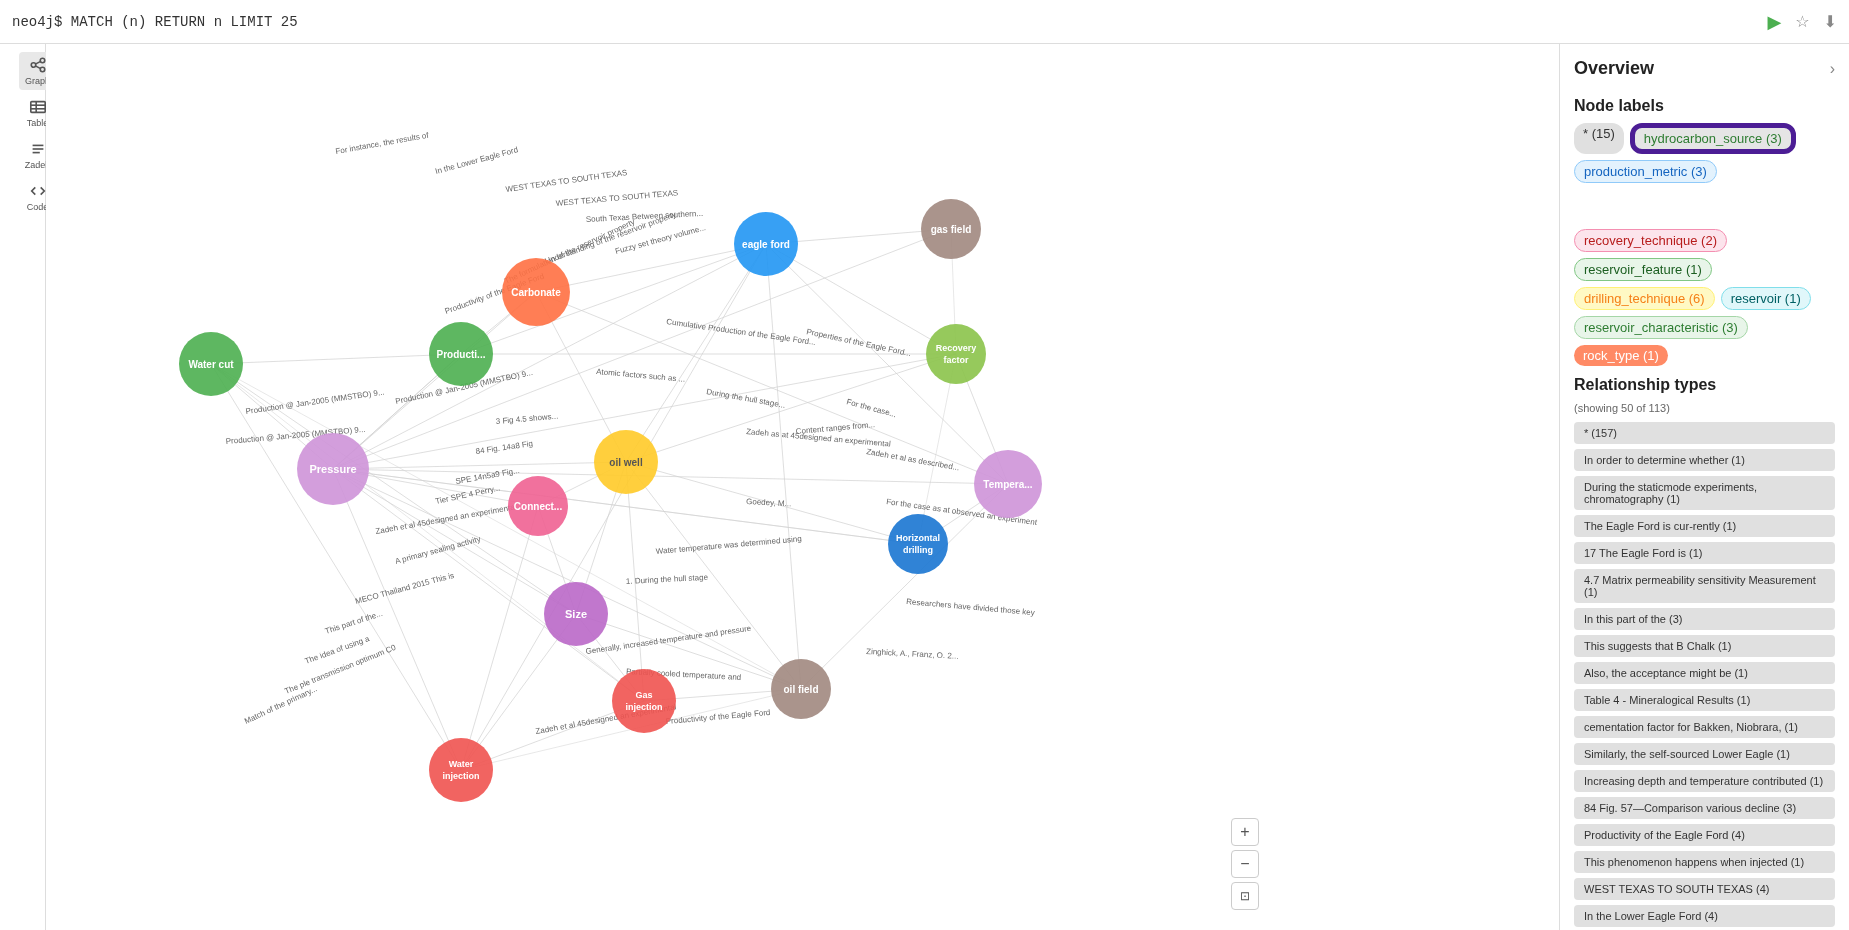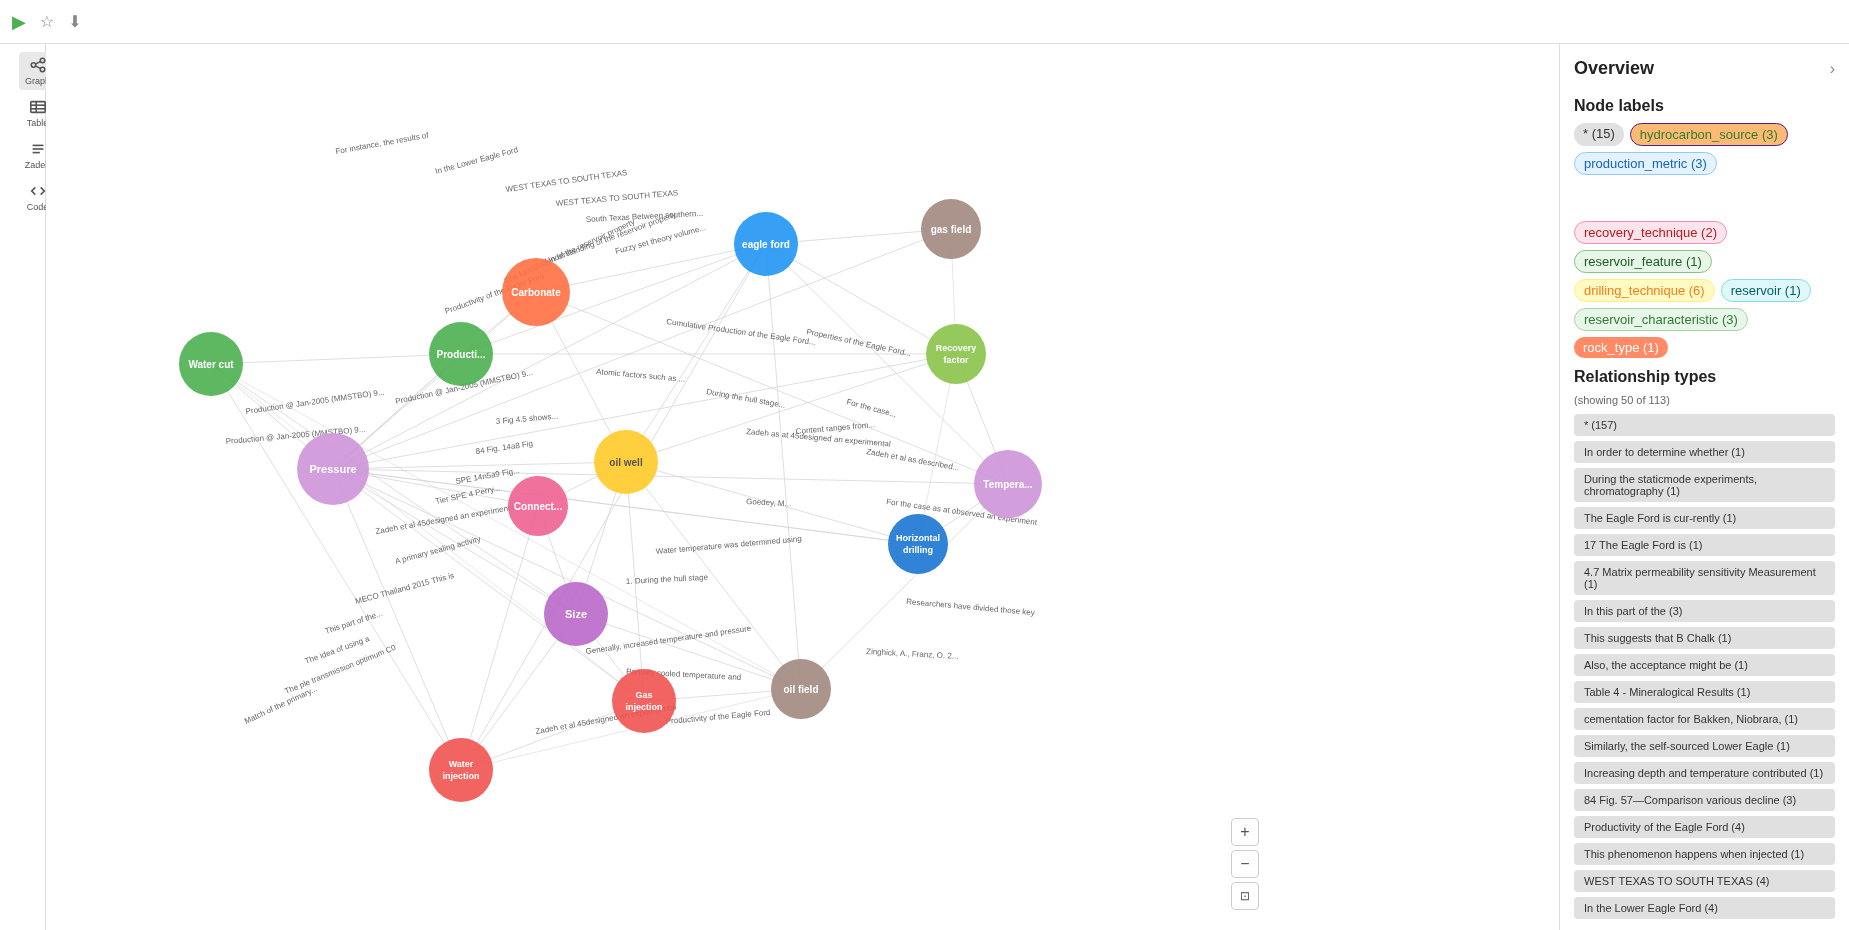--- a/index.html
+++ b/index.html
@@ -59,21 +59,21 @@
     
     .section-title { font-size: 16px; font-weight: 700; color: #222; margin-bottom: 8px; margin-top: 10px; }
     .section-subtitle { font-size: 11px; color: #666; margin-bottom: 8px; }
 
     .tag-row { display: flex; flex-wrap: wrap; gap: 6px; margin-bottom: 6px; }
     .tag {
       padding: 3px 9px; border-radius: 12px; font-size: 13px; cursor: pointer;
       border: none; white-space: nowrap;
     }
     .tag-star { background: #e0e0e0; color: #333; }
-    .tag-hydro { background: #fdba74; color: #2e7d32; border: 1px solid #4c1d95; }
+    .tag-hydro { background: #e5e5e5; color: #2e7d32; border: 5px solid #4c1d95; }
     .tag-prod { background: #e3f2fd; color: #1565c0; border: 1px solid #90caf9; }
     .tag-recov { background: #fce4ec; color: #b71c1c; border: 1px solid #f48fb1; margin-top: 40px; }
     .tag-res-feat { background: #e8f5e9; color: #1b5e20; border: 1px solid #81c784; }
     .tag-drill { background: #fff9c4; color: #f57f17; border: 1px solid #fff176; }
     .tag-res { background: #e0f7fa; color: #006064; border: 1px solid #80deea; }
     .tag-res-char { background: #e8f5e9; color: #2e7d32; border: 1px solid #a5d6a7; }
     .tag-rock { background: #ff8a65; color: #fff; }
 
     .rel-item {
       background: #e0e0e0; border-radius: 4px; padding: 5px 10px;
@@ -93,20 +93,21 @@
     }
 
     
     #right-panel-content::-webkit-scrollbar { width: 6px; }
     #right-panel-content::-webkit-scrollbar-thumb { background: #ccc; border-radius: 3px; }
   </style>
 </head>
 <body>
 
 <div id="toolbar">
+  <span id="query-text">neo4j$ MATCH (n) RETURN n LIMIT 25</span>
   <div id="toolbar-actions">
     <span class="toolbar-icon play">▶</span>
     <span class="toolbar-icon">☆</span>
     <span class="toolbar-icon">⬇</span>
   </div>
 </div>
 
 <div id="main">
 
   <div id="left-sidebar">

